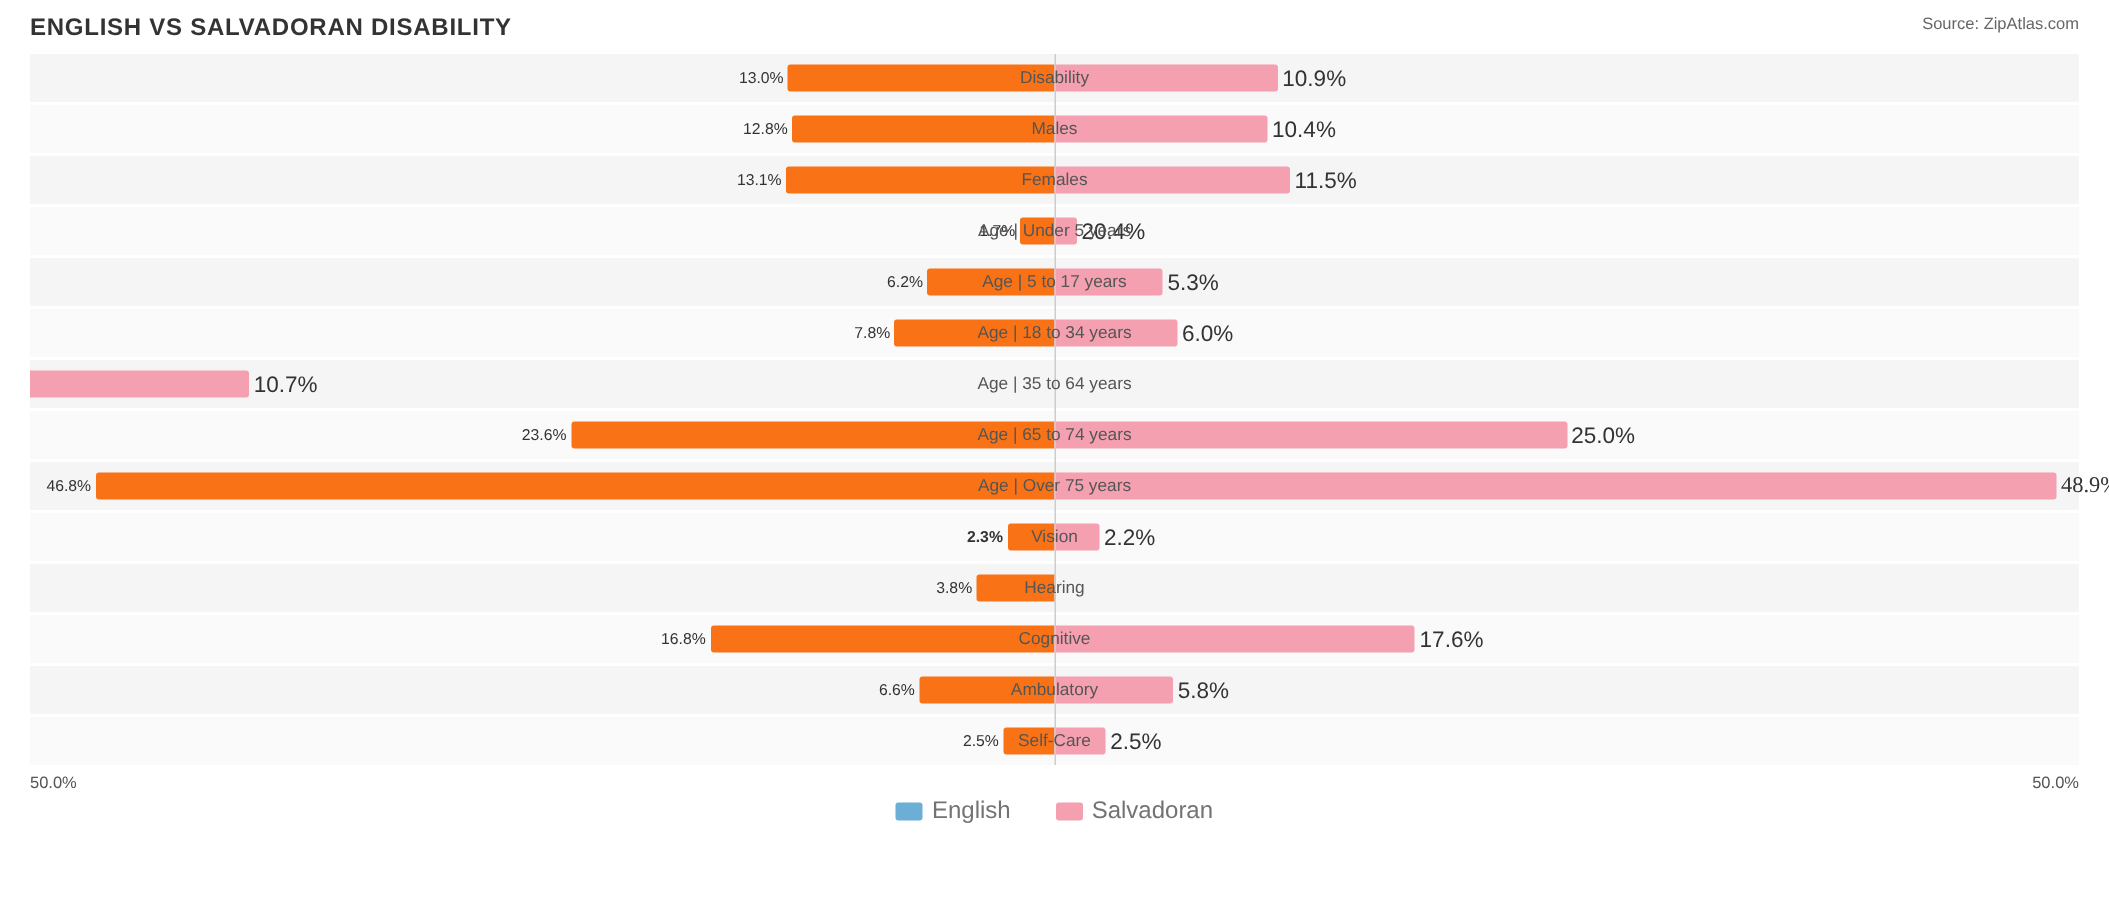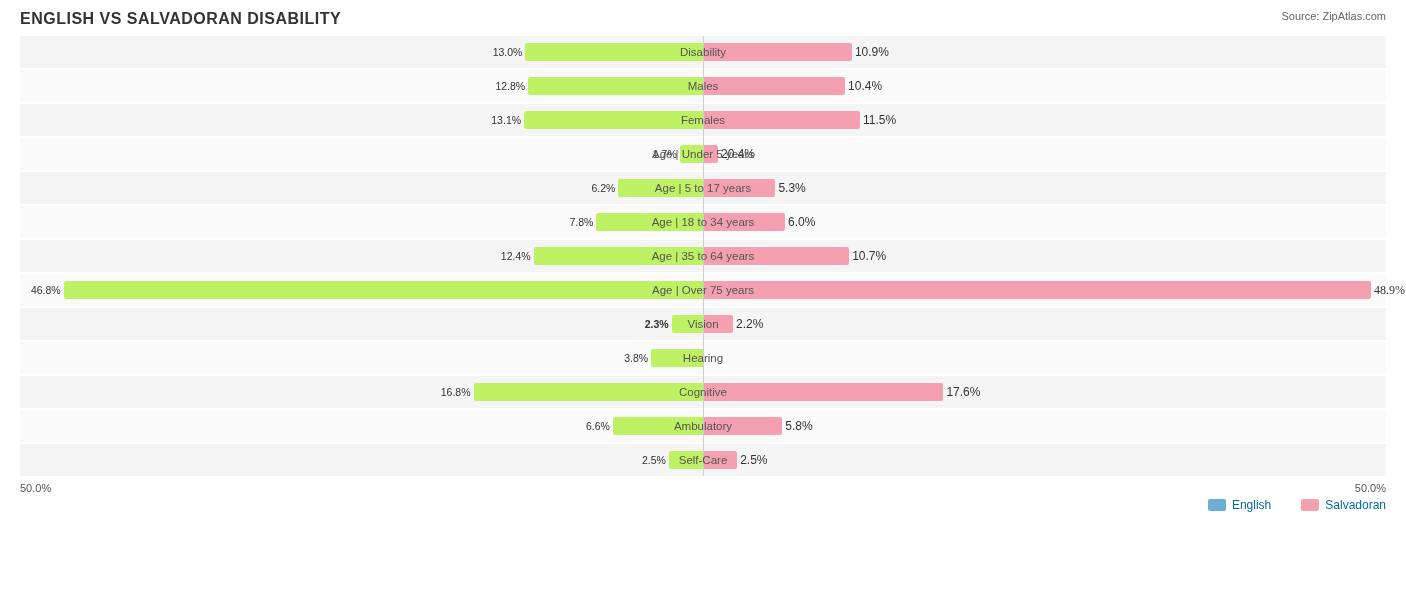--- a/index.html
+++ b/index.html
@@ -66,21 +66,21 @@
       position: absolute;
       left: 50%;
       transform: translateX(-50%);
       font-size: 11.5px;
       color: #555;
       white-space: nowrap;
       z-index: 10;
       text-align: center;
     }
     .blue-bar {
-      background: #bef264;
+      background: #f97316;
       height: 18px;
       border-radius: 2px 0 0 2px;
       display: flex;
       align-items: center;
       justify-content: flex-end;
       position: relative;
     }
     .pink-bar {
       background: #f4a0b0;
       height: 18px;
@@ -91,41 +91,41 @@
       position: relative;
     }
     .blue-val {
       font-size: 10.5px;
       color: #333;
       position: absolute;
       right: calc(100% + 3px);
       white-space: nowrap;
     }
     .pink-val {
-      font-size: 12px;
+      font-size: 15px;
       color: #333;
       position: absolute;
       left: calc(100% + 3px);
       white-space: nowrap;
     }
     .axis-labels {
       display: flex;
       justify-content: space-between;
       margin-top: 6px;
       padding: 0 0;
       font-size: 11px;
       color: #555;
     }
     .legend {
       display: flex;
-      justify-content: flex-end;
+      justify-content: center;
       gap: 30px;
       margin-top: 4px;
-      font-size: 12px;
-      color: #0369a1;
+      font-size: 16px;
+      color: #737373;
     }
     .legend-item {
       display: flex;
       align-items: center;
       gap: 6px;
     }
     .legend-color {
       width: 18px;
       height: 12px;
       border-radius: 2px;
@@ -226,29 +226,37 @@
       </div>
     </div>
     <div class="label-center">Age | 18 to 34 years</div>
     <div class="right-section">
       <div class="pink-bar" style="width:12%;">
         <span class="pink-val">6.0%</span>
       </div>
     </div>
   </div>
       <div class="bar-row">
-    <div class="left-section">
-      <div class="blue-bar" style="width:24.8%;">
-        <span class="blue-val">12.4%</span>
-      </div>
-    </div>
     <div class="label-center">Age | 35 to 64 years</div>
     <div class="right-section">
       <div class="pink-bar" style="width:21.4%;">
         <span class="pink-val">10.7%</span>
+      </div>
+    </div>
+  </div>
+      <div class="bar-row">
+    <div class="left-section">
+      <div class="blue-bar" style="width:47.2%;">
+        <span class="blue-val">23.6%</span>
+      </div>
+    </div>
+    <div class="label-center">Age | 65 to 74 years</div>
+    <div class="right-section">
+      <div class="pink-bar" style="width:50%;">
+        <span class="pink-val">25.0%</span>
       </div>
     </div>
   </div>
       <div class="bar-row">
     <div class="left-section">
       <div class="blue-bar" style="width:93.6%;">
         <span class="blue-val">46.8%</span>
       </div>
     </div>
     <div class="label-center">Age | Over 75 years</div>

